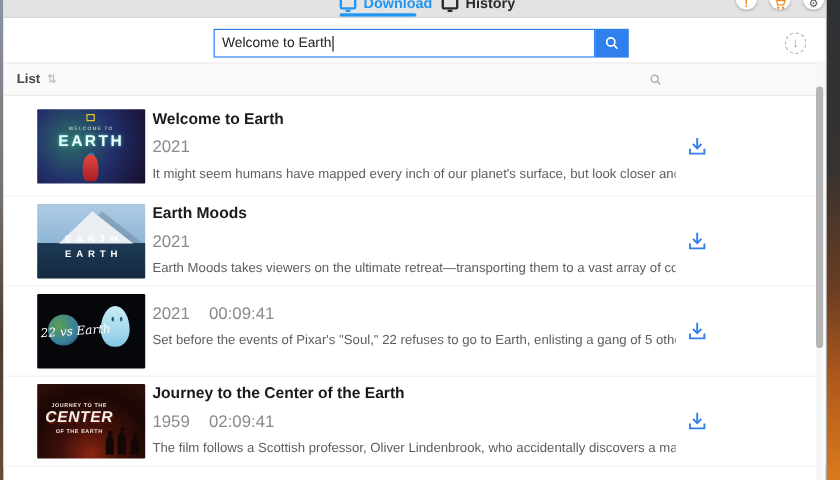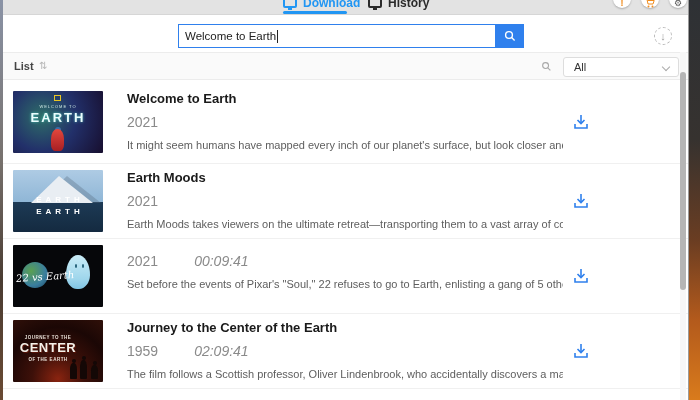--- a/index.html
+++ b/index.html
@@ -44,25 +44,25 @@
   .sort-icon { position:absolute; left:36px; top:7px; font-size:10px; color:#b5b5b5; }
   .mini-search { position:absolute; left:538px; top:8px; }
   .filter-select { position:absolute; left:560px; top:4px; width:116px; height:20px; background:#fff; border:1px solid #ddd; border-radius:3px;
      font-size:11px; color:#333; display:flex; align-items:center; padding-left:10px; }
   .chevron { position:absolute; right:9px; top:6px; width:6px; height:6px; border-right:1.5px solid #aaa; border-bottom:1.5px solid #aaa; transform:rotate(45deg); }
 
   
   .rows { position:relative; }
   .row { position:relative; height:75px; border-bottom:1px solid #f0f0f0; background:#fff; }
   .row:first-child { height:84px; }
-  .thumb { position:absolute; left:10px; top:50%; transform:translateY(-50%); width:90px; height:62px; overflow:hidden; border-radius:1px; }
+  .thumb { position:absolute; left:28px; top:50%; transform:translateY(-50%); width:90px; height:62px; overflow:hidden; border-radius:1px; }
   .row-body { position:absolute; left:124px; top:50%; transform:translateY(-50%); width:436px; height:62px; }
   .row-title { font-size:13px; font-weight:700; color:#1a1a1a; white-space:nowrap; overflow:hidden; }
   .row-meta { margin-top:8px; font-size:14px; color:#8a8a8a; }
-  .row-meta .dur { margin-left:36px;font-style:italic; }
+  .row-meta .dur { margin-left:16px; }
   .row-meta .dur:empty { margin-left:0; }
   .row-desc { margin-top:9px; font-size:11px; color:#5e5e5e; white-space:nowrap; overflow:hidden; }
   .row-dl { position:absolute; right:98px; top:50%; transform:translateY(-50%); width:18px; height:18px; background:none; border:none; cursor:pointer; }
 
   
   .scroll-track { position:absolute; right:2px; top:52px; width:6px; height:348px; background:#f7f7f7; }
   .scroll-thumb { position:absolute; right:2px; top:72px; width:6px; height:218px; background:#b5b5b5; border-radius:3px; }
 
   
   .t1 { background:radial-gradient(circle at 32% 42%, #2e6e68 0%, #22306a 48%, #170e2e 100%); }
@@ -82,21 +82,21 @@
      background:radial-gradient(circle at 35% 35%, #5aa052 0%, #3a7e9e 60%, #1d4868 100%); }
   .t3 .soul { position:absolute; right:13px; top:10px; width:24px; height:34px;
      background:linear-gradient(180deg,#c9ecf7 0%, #9fd6ec 70%, #7fc4e4 100%);
      border-radius:50% 50% 46% 46% / 58% 58% 42% 42%; }
   .t3 .eye { position:absolute; right:26px; top:19px; width:2px; height:4px; background:#1f5c74; border-radius:50%; box-shadow:7px 0 0 #1f5c74; }
   .t3 .txt { position:absolute; left:3px; top:26px; font-family:"DejaVu Serif", serif; font-style:italic; font-size:10px; color:#fff; transform:rotate(-4deg); white-space:nowrap; }
 
   .t4 { background:radial-gradient(circle at 50% 95%, #8a2410 0%, #3d1009 35%, #1b0705 70%, #301009 100%); }
   .t4 .l1, .t4 .l3 { position:absolute; left:6px; width:58px; text-align:center; font-size:4.5px; font-weight:700; color:#e8e0d8; letter-spacing:.5px; }
   .t4 .l1 { top:15px; } .t4 .l3 { top:37px; }
-  .t4 .l2 { position:absolute; left:4px; top:20px; width:62px; text-align:center; font-size:13px; font-weight:700; color:#f4f1ea; letter-spacing:.5px; text-shadow:1px 1px 0 #5a1408; }
+  .t4 .l2 { position:absolute; left:4px; top:20px; width:62px; text-align:center; font-size:13px; font-weight:700; font-style:italic; color:#f4f1ea; letter-spacing:.5px; text-shadow:1px 1px 0 #5a1408; }
   .t4 .fg { position:absolute; bottom:3px; width:7px; height:16px; background:#140806; border-radius:40% 40% 10% 10%; }
   .t4 .fg:before { content:""; position:absolute; top:-4px; left:1.5px; width:4px; height:4px; border-radius:50%; background:#140806; }
   .t4 .f1 { right:26px; } .t4 .f2 { right:16px; height:19px; } .t4 .f3 { right:5px; height:14px; }
 
   svg { display:block; }
 </style>
 </head>
 <body>
 
 <div class="stage">
@@ -142,24 +142,20 @@
 
     <div class="list-header">
       <span class="list-title">List</span>
       <span class="sort-icon">⇅</span>
       <span class="mini-search">
         <svg width="11" height="11" viewBox="0 0 12 12">
             <circle cx="5" cy="5" r="3.2" fill="none" stroke="#a8a8a8" stroke-width="1.2"></circle>
             <line x1="7.4" y1="7.4" x2="10.2" y2="10.2" stroke="#a8a8a8" stroke-width="1.2"></line>
           </svg>
       </span>
-      <div class="filter-select">
-        <span>All</span>
-        <span class="chevron"></span>
-      </div>
     </div>
 
     <div class="rows">
 
       <div class="row">
         <div class="thumb t1">
           <span class="ng"></span>
           <span class="l1">WELCOME TO</span>
           <span class="l2">EARTH</span>
           <span class="head"></span>

